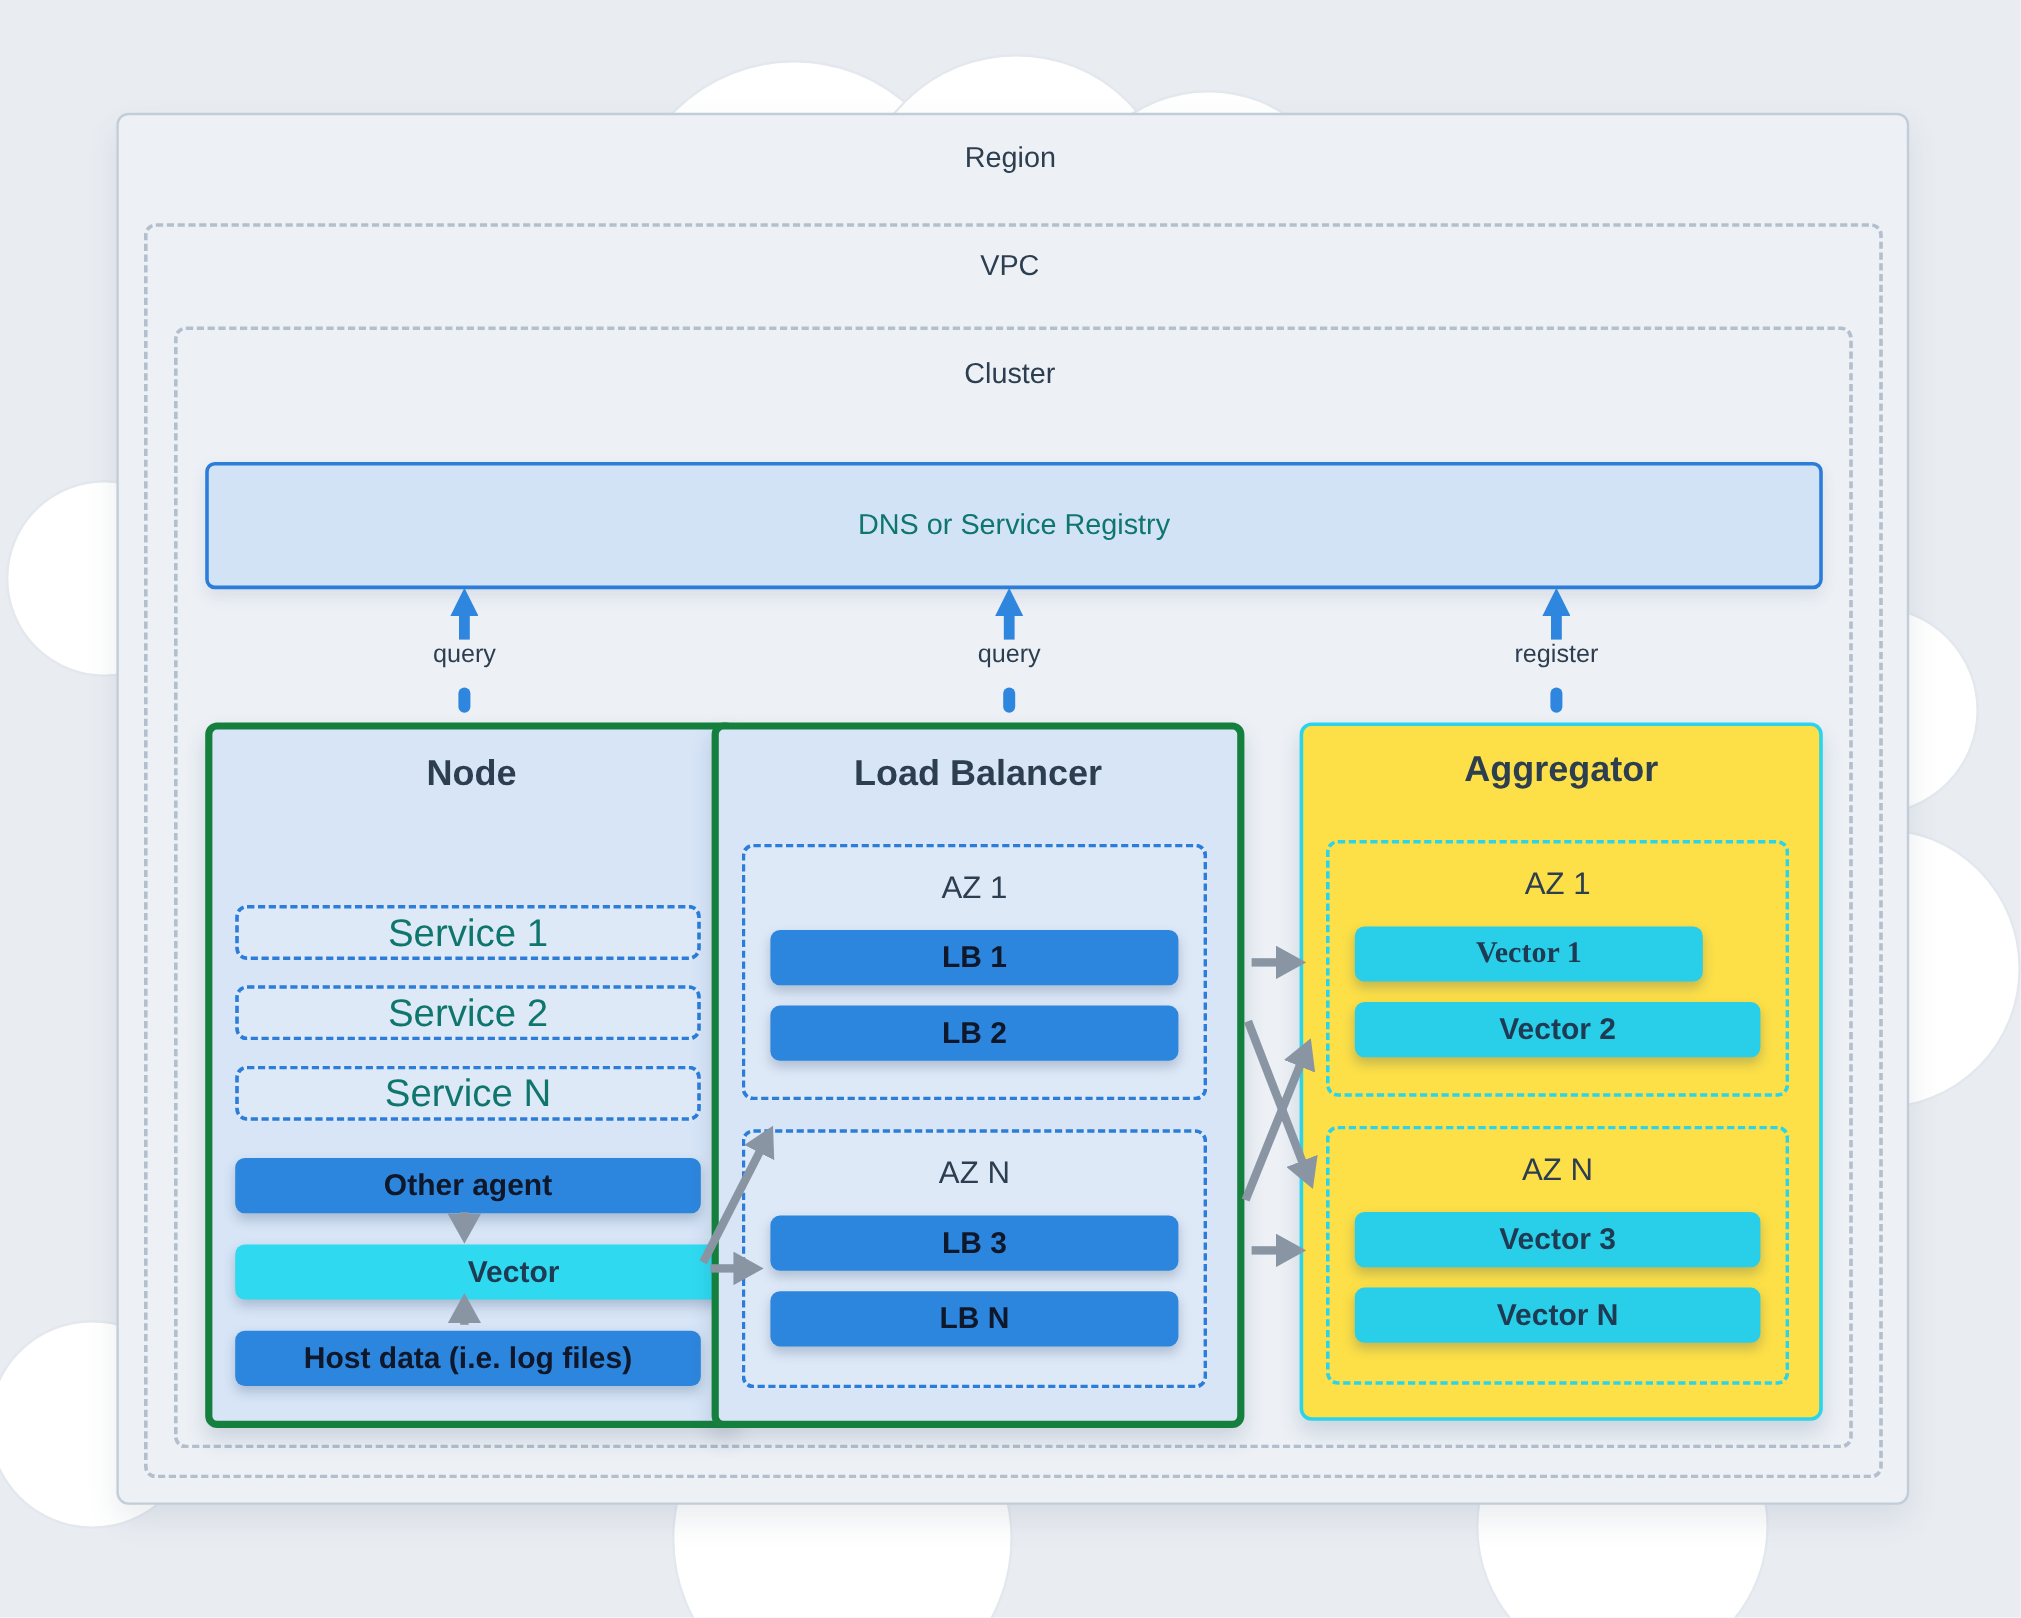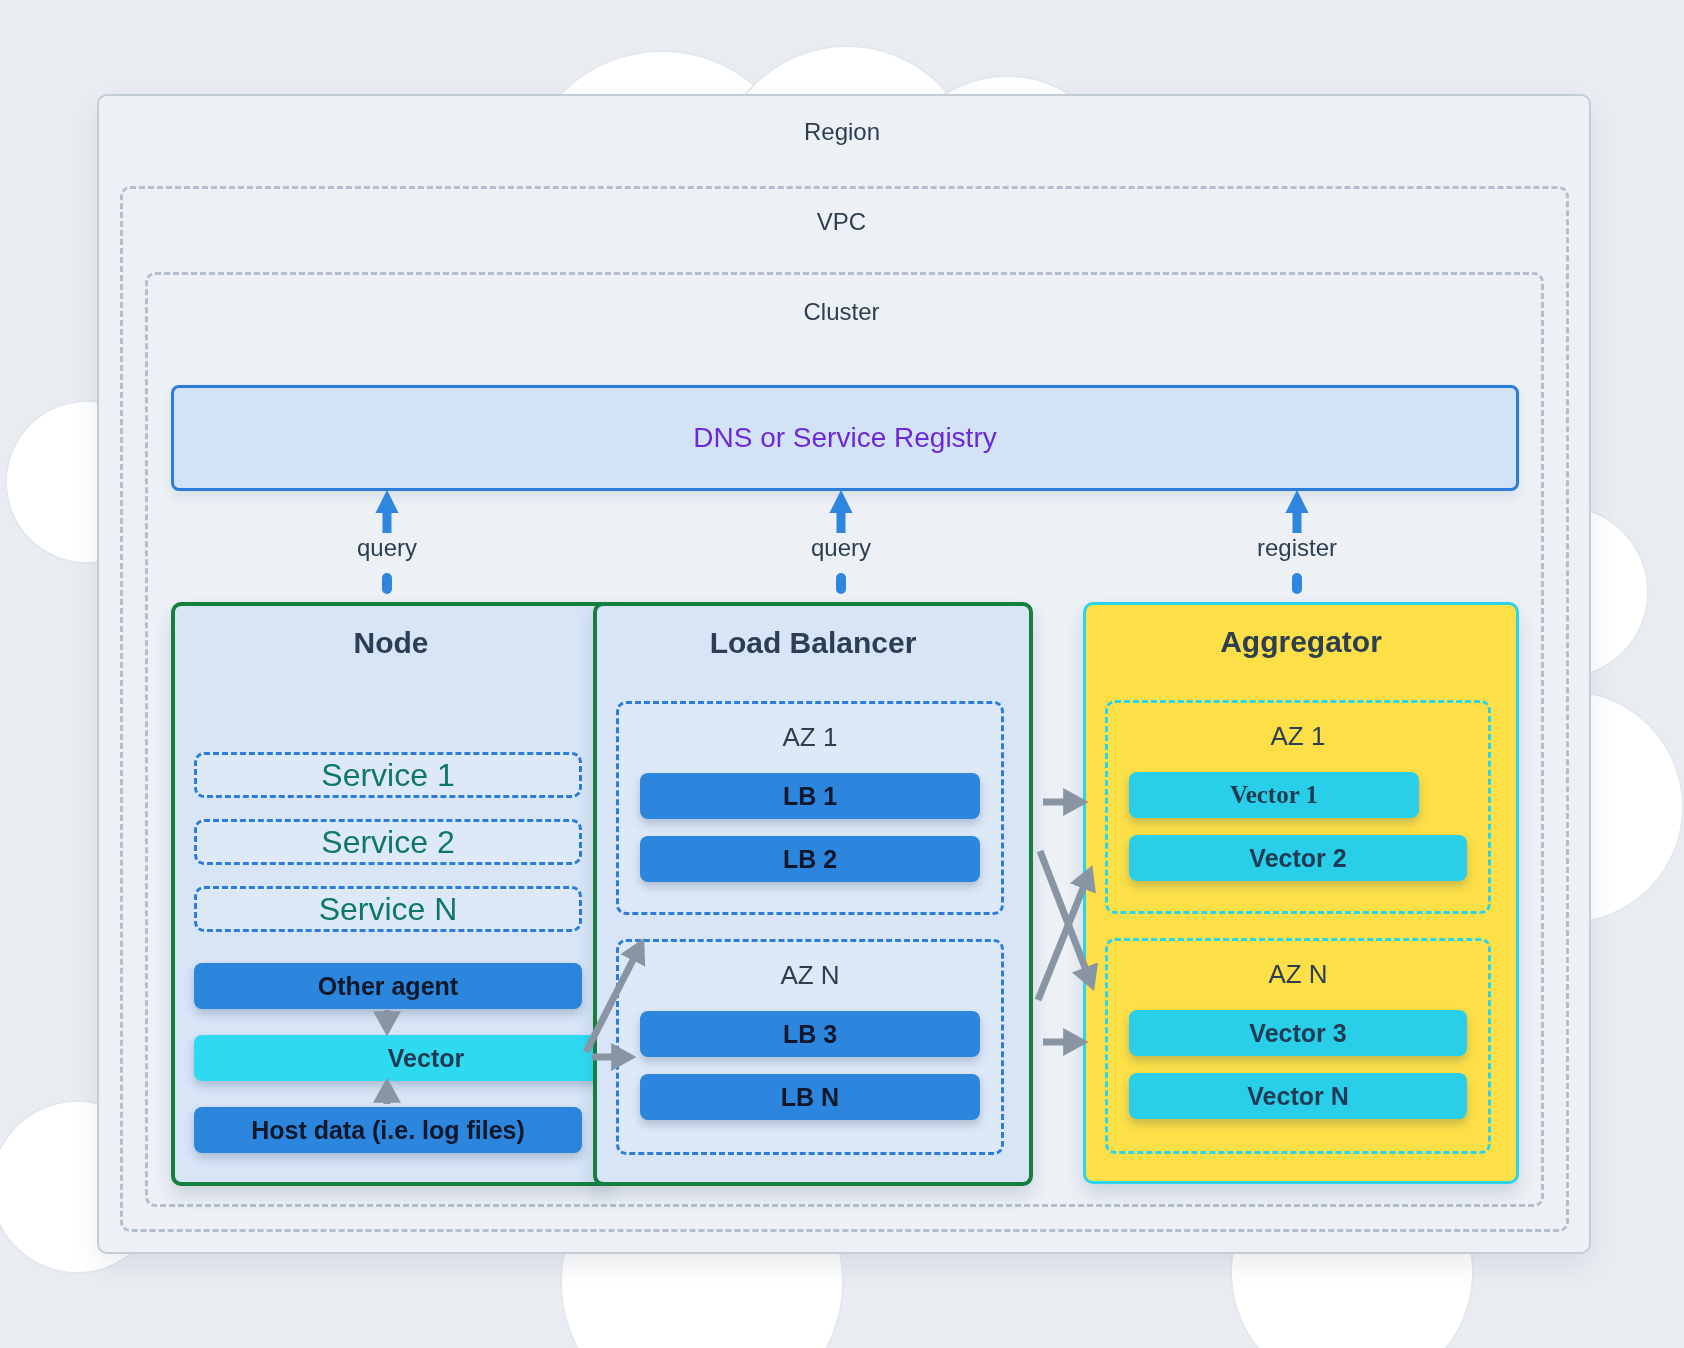--- a/index.html
+++ b/index.html
@@ -10,25 +10,25 @@
   .region-box{left:97px;top:94px;width:1490px;height:1156px;background:#edf1f6;
               border:2px solid #c3cdd8;border-radius:10px;z-index:1;
               box-shadow:0 12px 26px rgba(60,80,105,.10);}
   .dash-gray{border:3px dashed #b3bfcc;border-radius:10px;z-index:2;}
   .vpc-box{left:120px;top:186px;width:1443px;height:1040px;}
   .cluster-box{left:145px;top:272px;width:1393px;height:929px;}
   .hdr{z-index:3;text-align:center;font-size:24px;font-weight:500;color:#2c3e50;}
   .dns-box{left:171px;top:385px;width:1342px;height:100px;background:#d3e3f6;
            border:3px solid #2b7dd9;border-radius:8px;z-index:3;display:flex;
            align-items:center;justify-content:center;box-shadow:0 6px 12px rgba(35,65,100,.10);}
-  .dns-label{font-size:28px;font-weight:500;color:#6d28d9;}
-  .flow-label{z-index:3;width:300px;text-align:center;font-size:24px;font-weight:500;}
+  .dns-label{font-size:24px;font-weight:500;color:#0f766e;}
+  .flow-label{z-index:3;width:300px;text-align:center;font-size:21px;font-weight:500;}
   .panel{position:absolute;top:602px;height:576px;border-radius:10px;z-index:3;
          box-shadow:0 10px 18px rgba(35,65,100,.16);}
-  .panel-blue{background:#d7e5f7;border:4px solid #15803d;}
+  .panel-blue{background:#d7e5f7;border:6px solid #15803d;}
   .panel-cyan{background:#fde047;border:3px solid #2bd3eb;}
   .panel-title{position:absolute;left:0;right:0;top:20px;text-align:center;
                font-size:30px;font-weight:700;color:#2c3e50;}
   .dashed-blue{position:absolute;border:3px dashed #2b7dd9;border-radius:10px;
                background:rgba(255,255,255,.18);}
   .dashed-cyan{position:absolute;border:3px dashed #2bd3eb;border-radius:10px;}
   .svc{display:flex;align-items:center;justify-content:center;font-size:32px;color:#0f766e;margin-top:13px;}
   .az-label{position:absolute;left:0;right:0;top:18px;text-align:center;
             font-size:26px;color:#2c3e50;}
   .pill{position:absolute;border-radius:8px;display:flex;align-items:center;justify-content:center;

